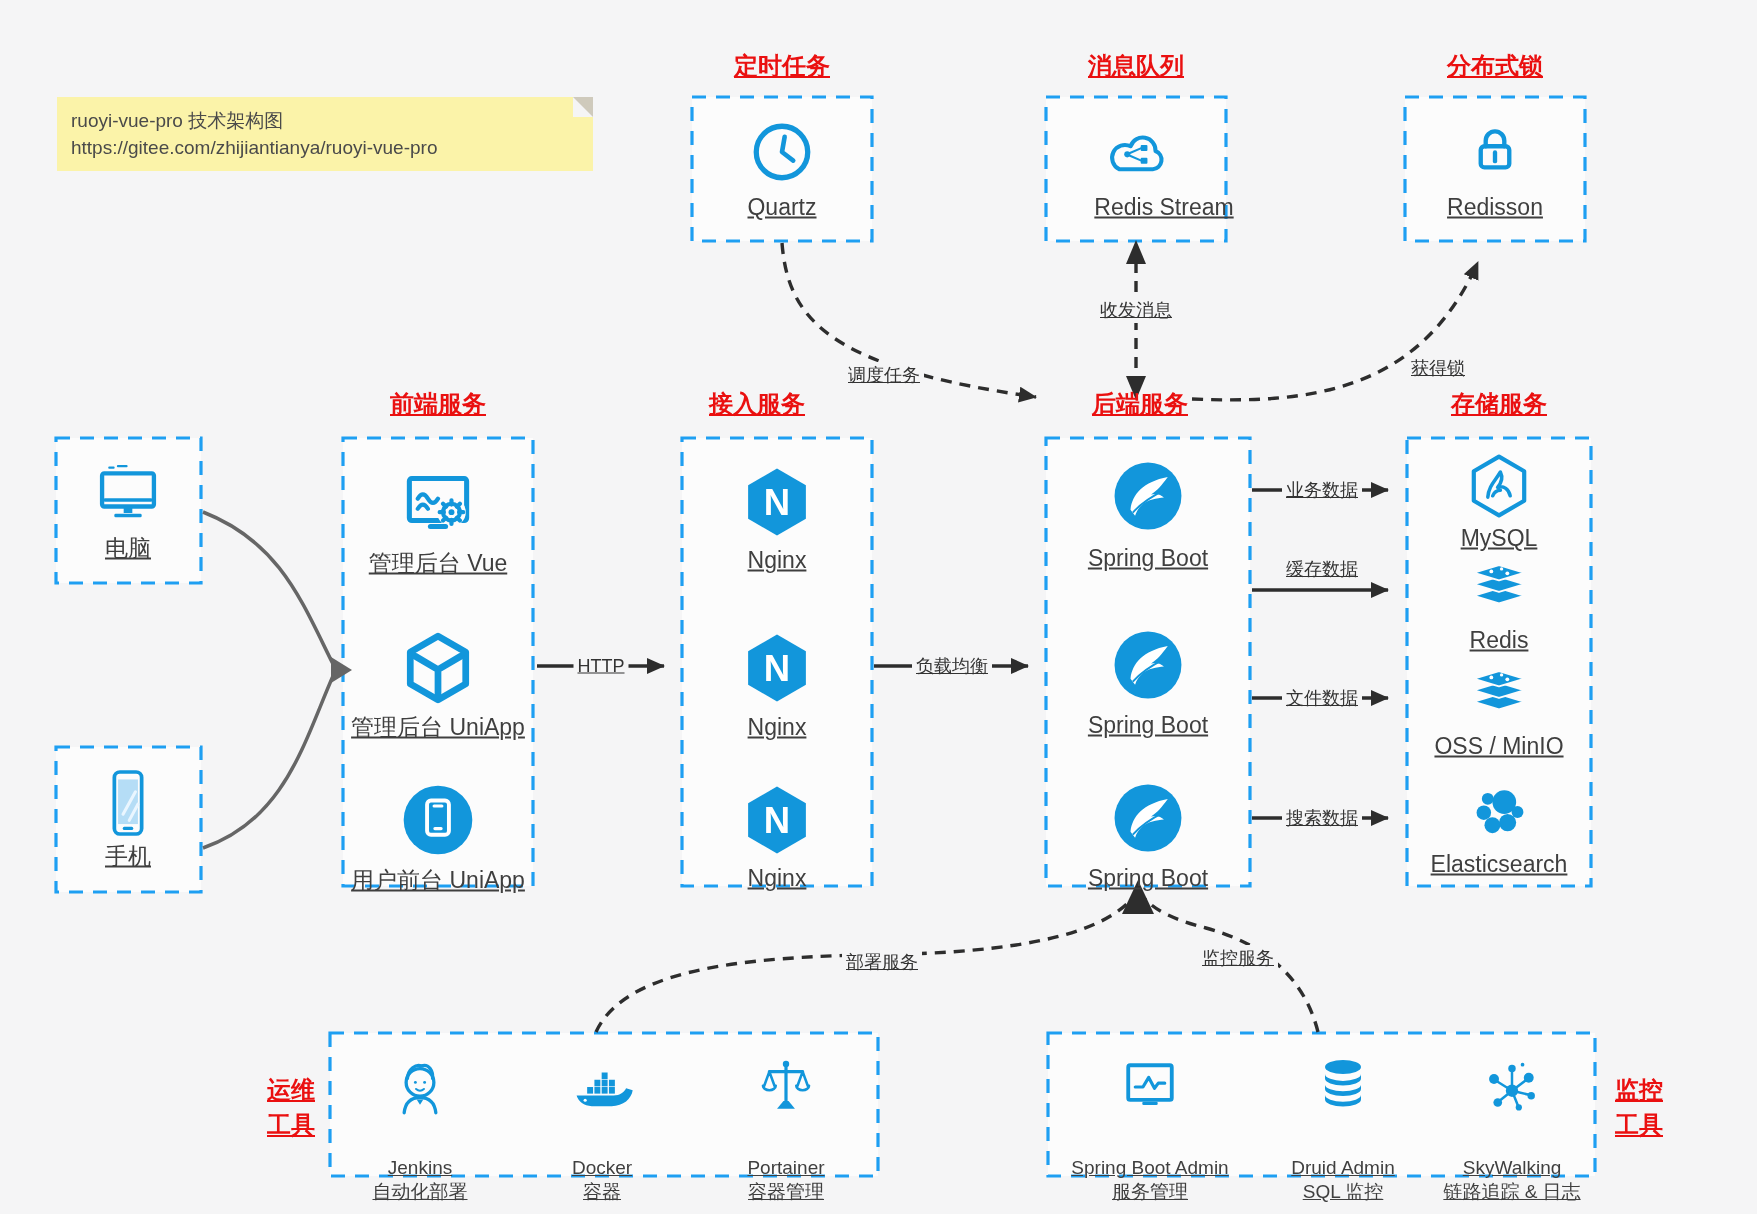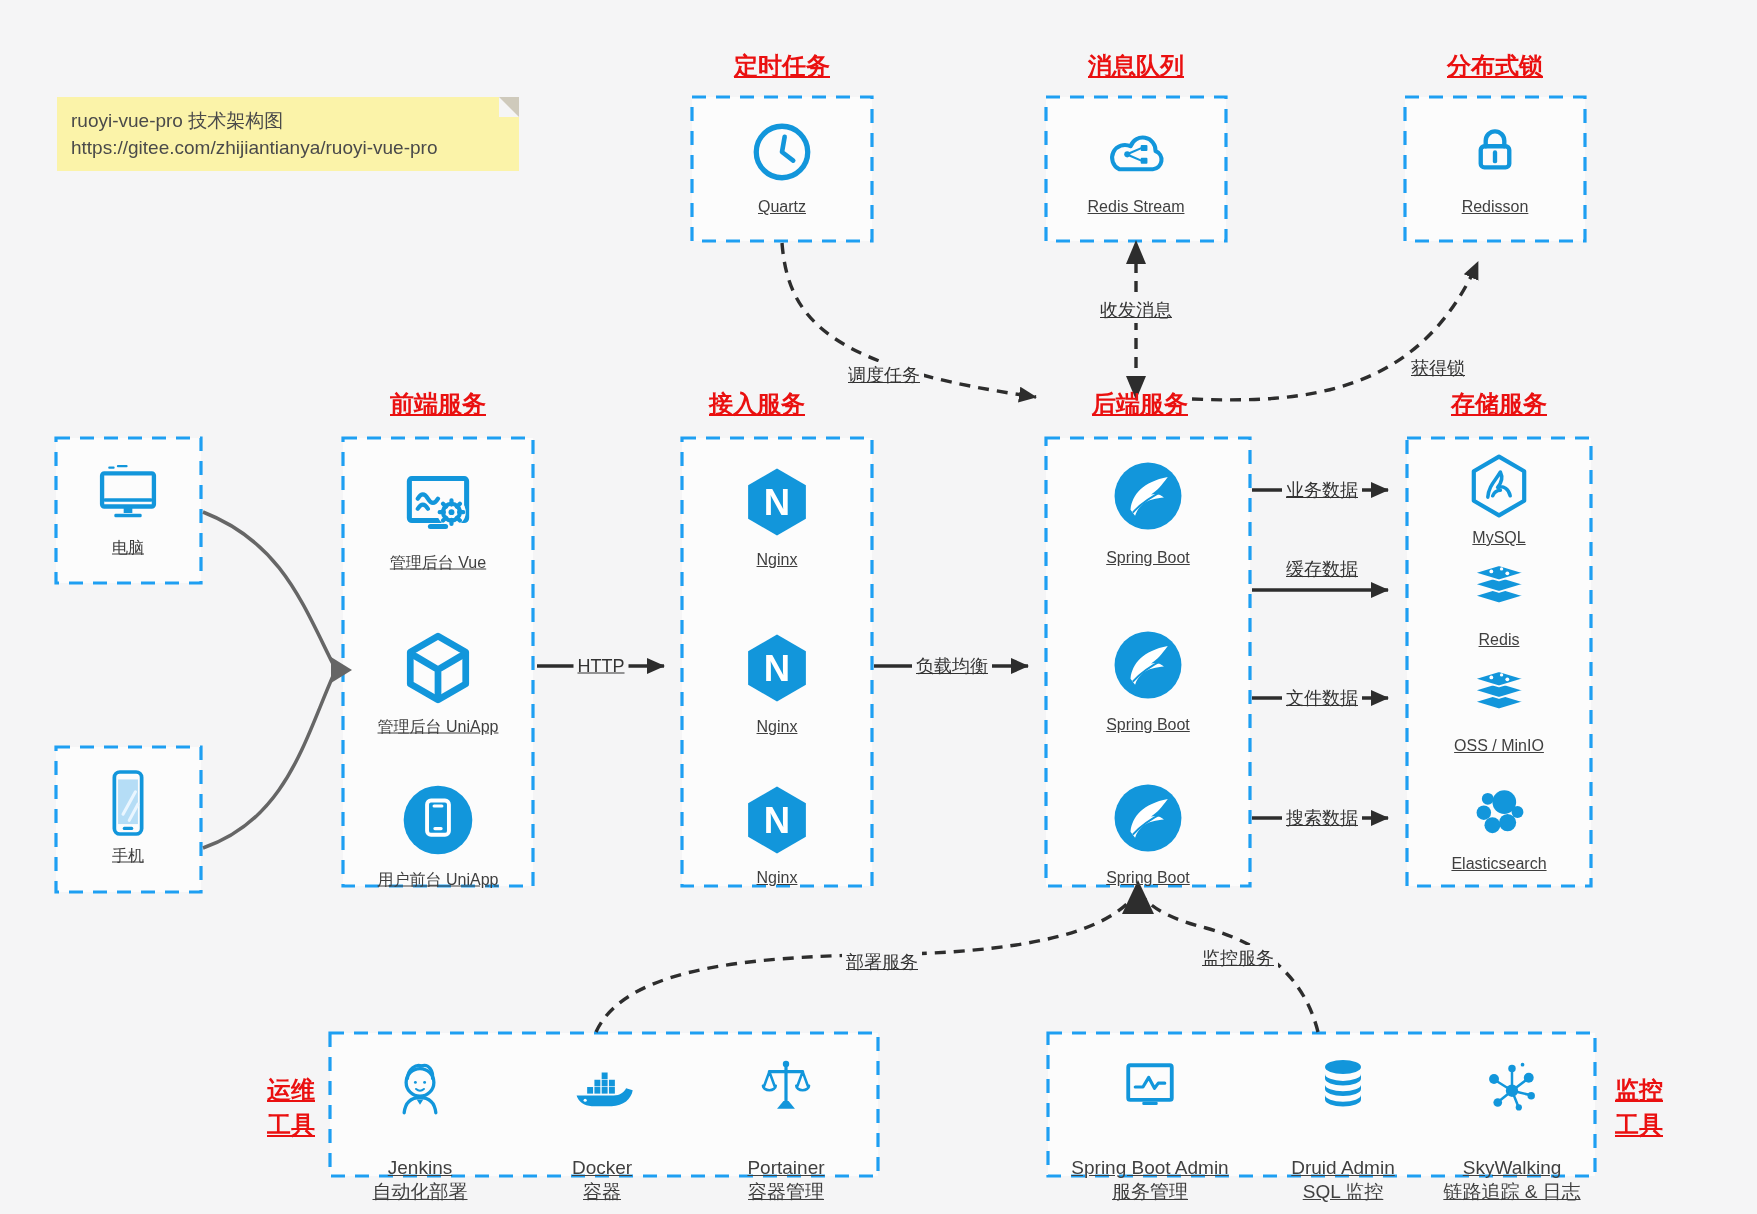--- a/index.html
+++ b/index.html
@@ -1,27 +1,27 @@
 <!DOCTYPE html>
 <html><head>
 <meta charset="utf-8">
 <style>
   html,body{margin:0;padding:0;background:#f5f5f6;font-family:"Liberation Sans",sans-serif;}
   .canvas{position:relative;width:1757px;height:1214px;background:#f5f5f6;overflow:hidden;}
   .layer{position:absolute;left:0;top:0;width:1757px;height:1214px;}
   .abs{position:absolute;transform:translate(-50%,-50%);white-space:nowrap;text-decoration:underline;}
   .red-title{font-size:24px;font-weight:bold;color:#ea1010;}
-  .lbl{font-size:16px;color:#3f3f3f;}
+  .lbl{font-size:23px;color:#3f3f3f;}
   .lbl-sm{font-size:19px;color:#3f3f3f;margin-top:31px;}
   .edge-lbl{font-size:18px;color:#333;background:#f5f5f6;padding:1px 4px;}
   .side-red{font-size:24px;font-weight:bold;color:#ea1010;line-height:35px;text-align:left;}
   .icon{position:absolute;transform:translate(-50%,-50%);}
   .st{stroke:#1296db;fill:none;stroke-linecap:round;stroke-linejoin:round;}
   .fl{fill:#1296db;}
-  .note{position:absolute;left:57px;top:97px;width:462px;height:74px;background:#fbf3a9;box-sizing:border-box;padding:10px 14px;font-size:19px;color:#4a4a4a;line-height:27px;}
+  .note{position:absolute;left:57px;top:97px;width:536px;height:74px;background:#fbf3a9;box-sizing:border-box;padding:10px 14px;font-size:19px;color:#4a4a4a;line-height:27px;}
   .note::after{content:"";position:absolute;top:0;right:0;width:0;height:0;border-left:20px solid #cfcabc;border-top:20px solid #f5f5f6;transform:rotate(180deg);}
 </style>
 </head>
 <body>
 
 <div class="canvas">
 
   <svg class="layer" viewBox="0 0 1757 1214">
     <defs>
       <marker id="mA" markerUnits="userSpaceOnUse" markerWidth="22" markerHeight="18" refX="17" refY="8" orient="auto">
@@ -85,21 +85,21 @@
   </svg>
   <div class="abs lbl" style="left:782px;top:207px">Quartz</div>
 
   <svg class="icon" style="left:1136px;top:151px" width="74" height="64" viewBox="0 0 110 90">
     <path class="st" stroke-width="6" d="M30,72 h50 a14,14 0 0 0 4,-27 a19,19 0 0 0 -37,-7 a15,15 0 0 0 -17,34 z"></path>
     <circle class="fl" cx="42" cy="50" r="4.5"></circle>
     <rect class="fl" x="62" y="36" width="10" height="9" rx="1.5"></rect>
     <rect class="fl" x="62" y="55" width="10" height="9" rx="1.5"></rect>
     <path class="st" stroke-width="3" d="M46,48 L62,41 M46,52 L62,59"></path>
   </svg>
-  <div class="abs lbl" style="left:1136px;top:207px">Redis Stream</div>
+  <div class="abs lbl" style="left:1164px;top:207px">Redis Stream</div>
 
   <svg class="icon" style="left:1495px;top:150px" width="62" height="62" viewBox="0 0 100 100">
     <path class="st" stroke-width="7" d="M35,44 v-9 a15,15 0 0 1 30,0 v9"></path>
     <rect class="st" stroke-width="7" x="27" y="44" width="46" height="34" rx="6"></rect>
     <path class="st" stroke-width="7" d="M50,54 v14"></path>
   </svg>
   <div class="abs lbl" style="left:1495px;top:207px">Redisson</div>
 
   <svg class="icon" style="left:128px;top:495px" width="72" height="72" viewBox="0 0 100 100">
     <path class="st" stroke-width="3" d="M24,12 h6 M36,10 h12"></path>

